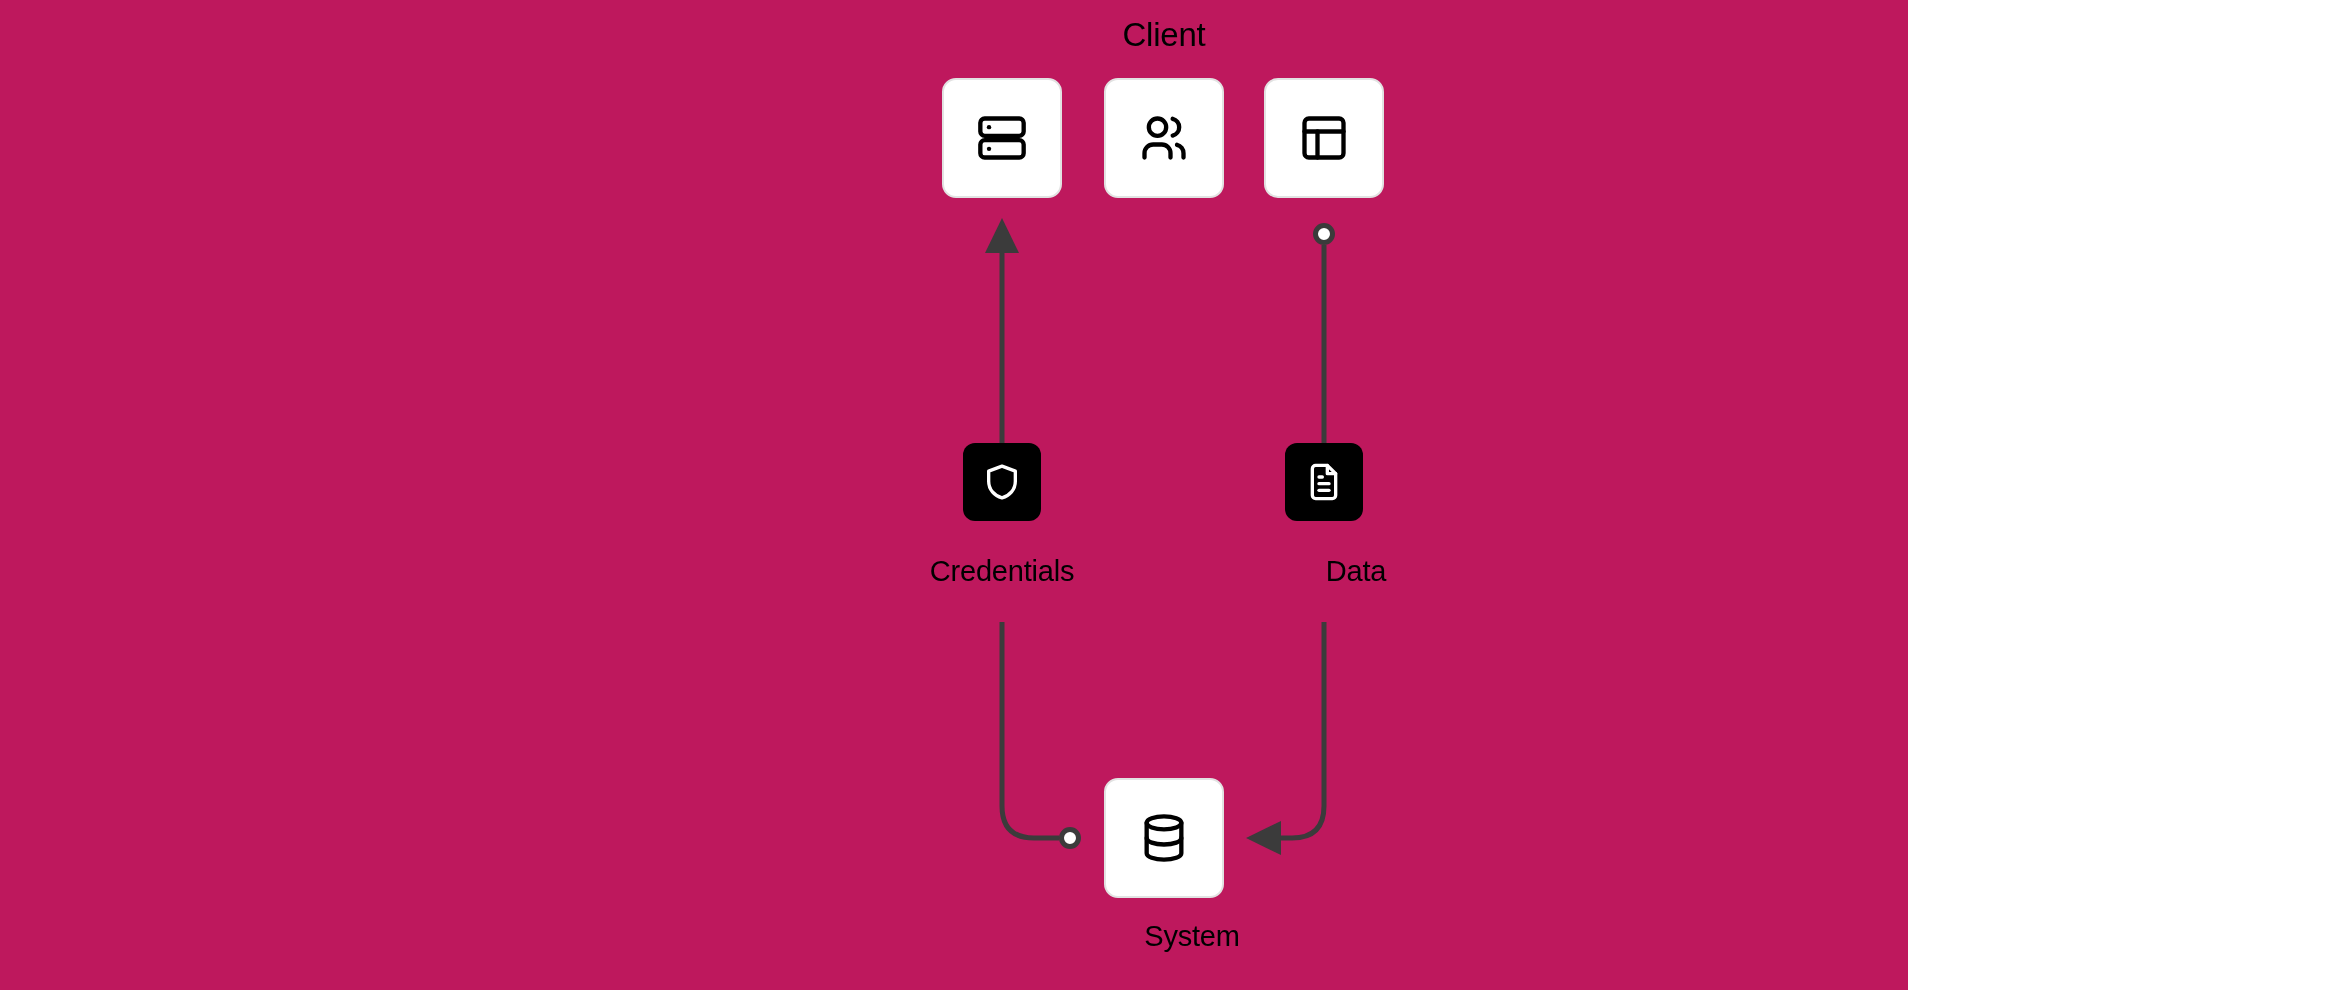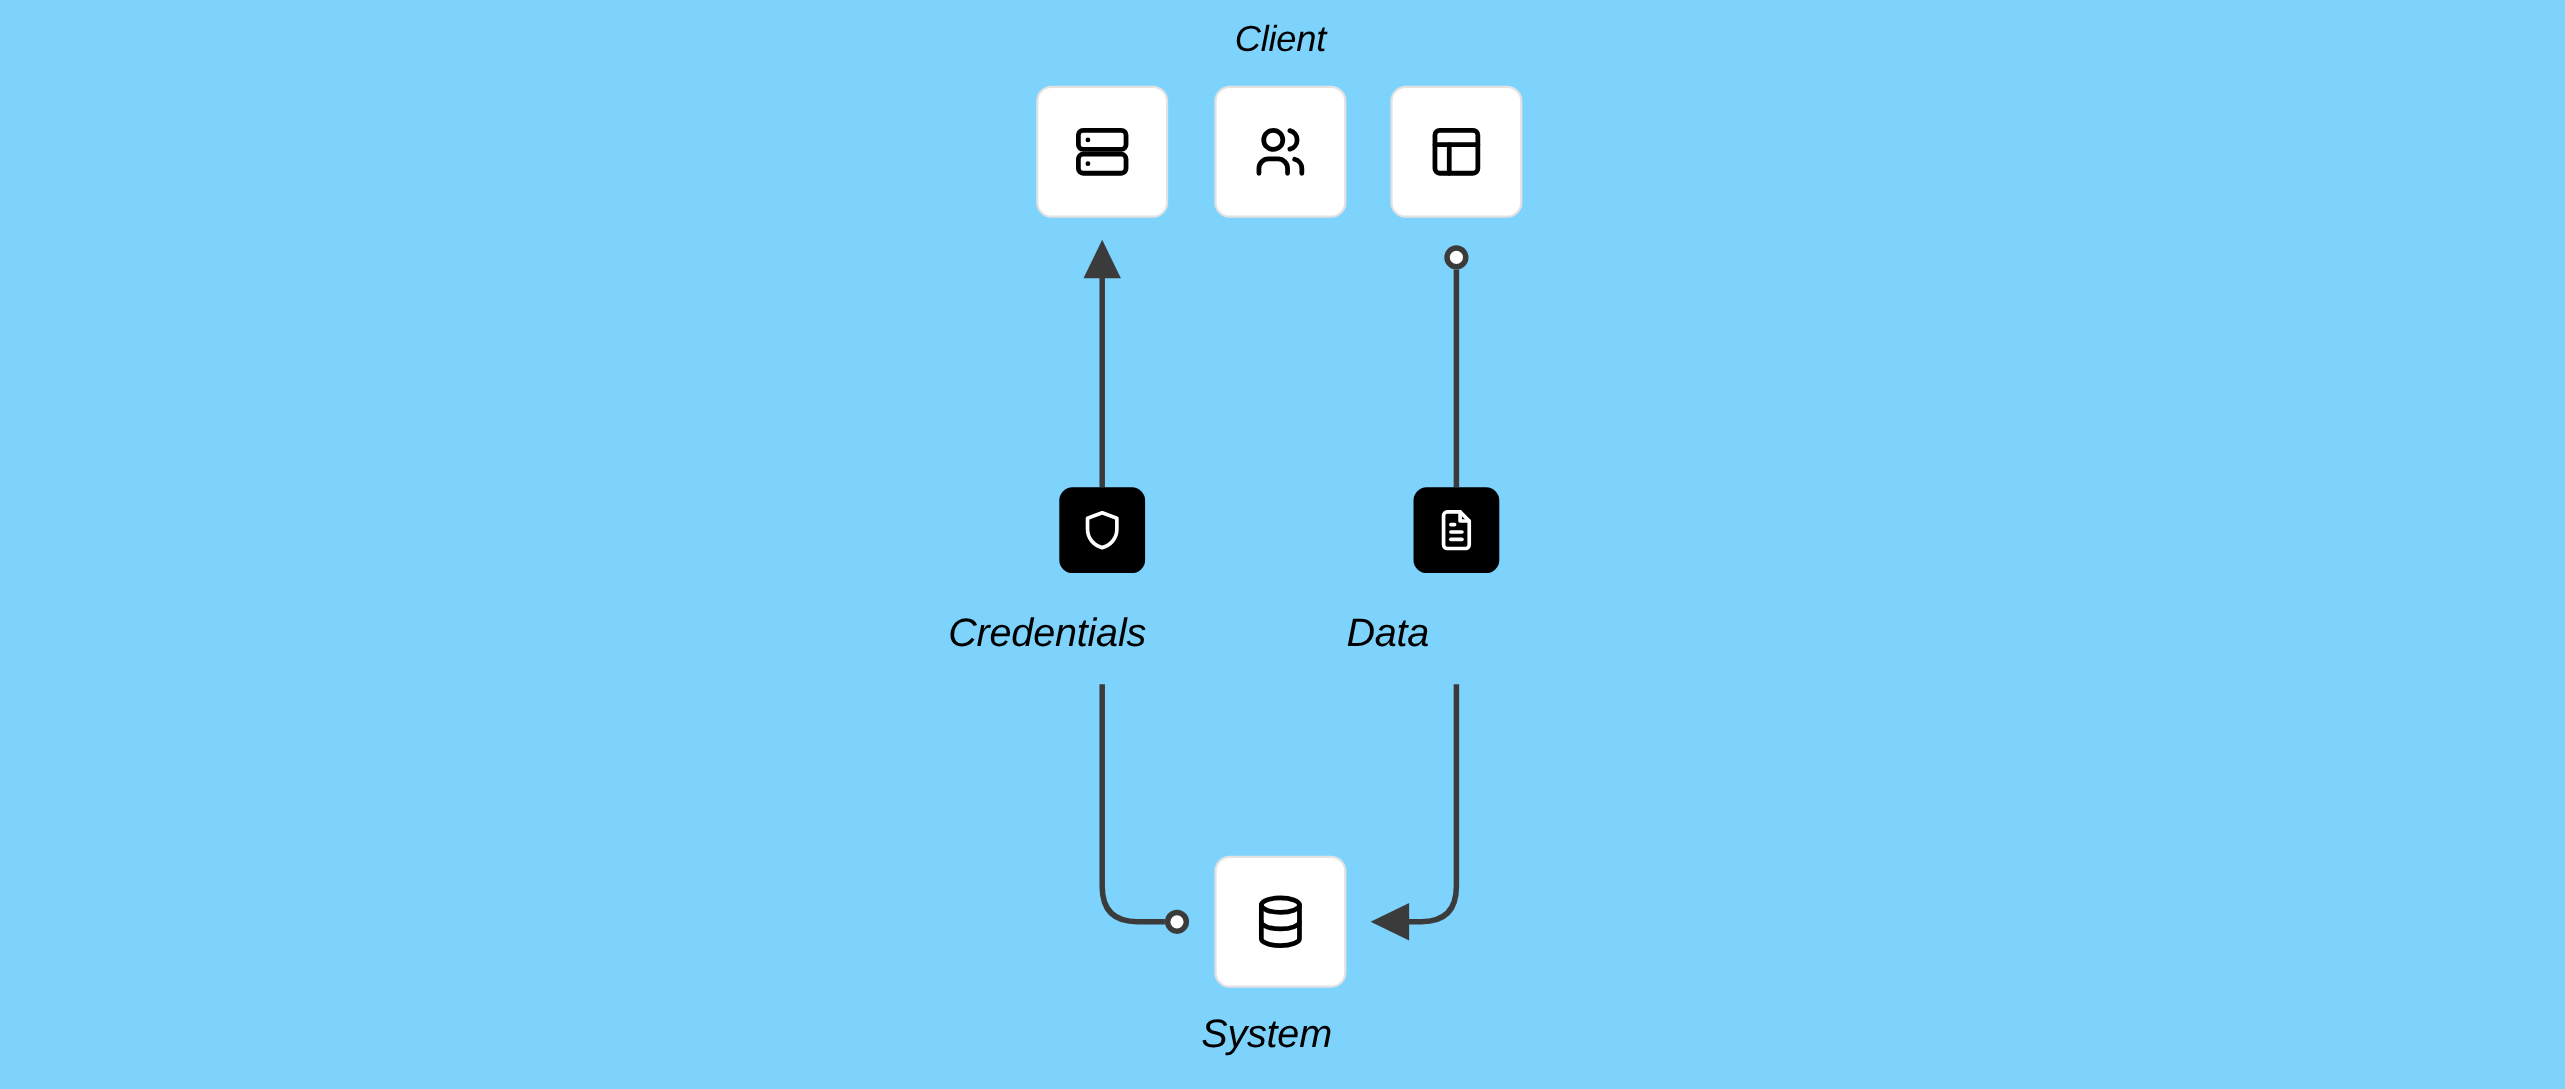--- a/index.html
+++ b/index.html
@@ -8,24 +8,23 @@
     background: #ffffff;
   }
   body {
     width: 2332px;
     height: 990px;
     font-family: "Liberation Sans", sans-serif;
     overflow: hidden;
   }
   #stage {
     position: relative;
-    width: 2332px;
+    width: 1908px;
     height: 990px;
-    background: #7dd3fc;
-    font-style: italic;
+    background: #be185d;
   }
 
   
   #wires {
     position: absolute;
     left: 0;
     top: 0;
     width: 2332px;
     height: 990px;
     pointer-events: none;
@@ -37,26 +36,26 @@
     font-size: 33px;
     line-height: 1;
     color: #000000;
     letter-spacing: -0.2px;
     white-space: nowrap;
     text-align: center;
     font-weight: 400;
   }
   .node-label {
     position: absolute;
-    font-size: 36px;
+    font-size: 29px;
     line-height: 1;
     color: #000000;
     letter-spacing: -0.2px;
     white-space: nowrap;
-    text-align: left;
+    text-align: center;
     font-weight: 400;
   }
 
   
   .tile {
     position: absolute;
     box-sizing: border-box;
     width: 120px;
     height: 120px;
     border: 2px solid #e2e2e2;
@@ -159,21 +158,21 @@
     <span>
       <svg width="40" height="40" viewBox="0 0 24 24" fill="none" stroke="#ffffff" stroke-width="2" stroke-linecap="round" stroke-linejoin="round">
         <path d="M14 2H7a2 2 0 0 0-2 2v16a2 2 0 0 0 2 2h10a2 2 0 0 0 2-2V7z"></path>
         <polyline points="14 2 14 7 19 7"></polyline>
         <line x1="9" y1="13" x2="15" y2="13"></line>
         <line x1="9" y1="17" x2="15" y2="17"></line>
         <line x1="9" y1="9" x2="11" y2="9"></line>
       </svg>
     </span>
   </div>
-  <div class="node-label" style="left:1224px; top:557px; width:200px;">Data</div>
+  <div class="node-label" style="left:1256px; top:557px; width:200px;">Data</div>
 
   <div class="tile" style="left:1104px; top:778px;">
     <span>
       <svg width="52" height="52" viewBox="0 0 24 24" fill="none" stroke="#000000" stroke-width="2" stroke-linecap="round" stroke-linejoin="round">
         <ellipse cx="12" cy="5" rx="8" ry="3"></ellipse>
         <path d="M4 5v14c0 1.66 3.58 3 8 3s8-1.34 8-3V5"></path>
         <path d="M4 12c0 1.66 3.58 3 8 3s8-1.34 8-3"></path>
       </svg>
     </span>
   </div>

